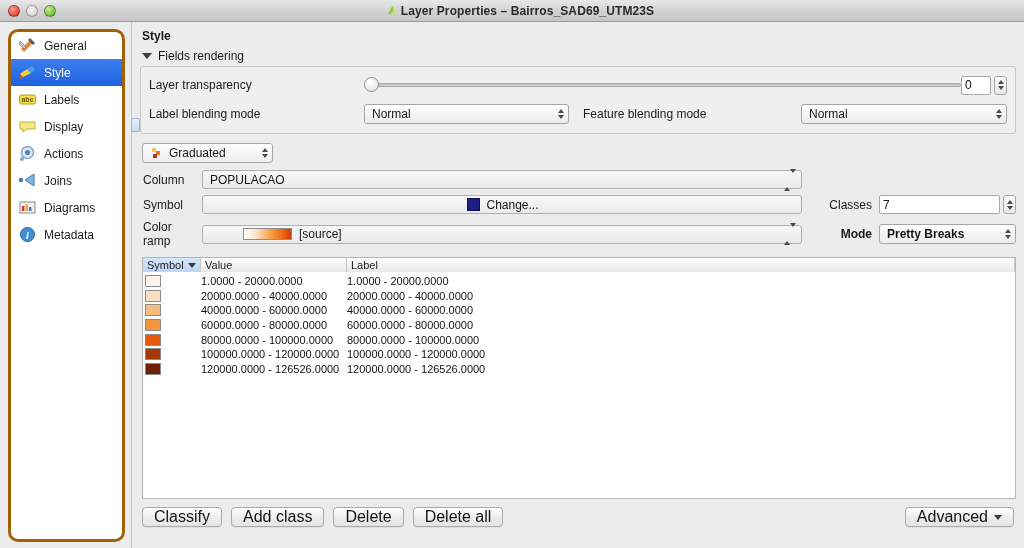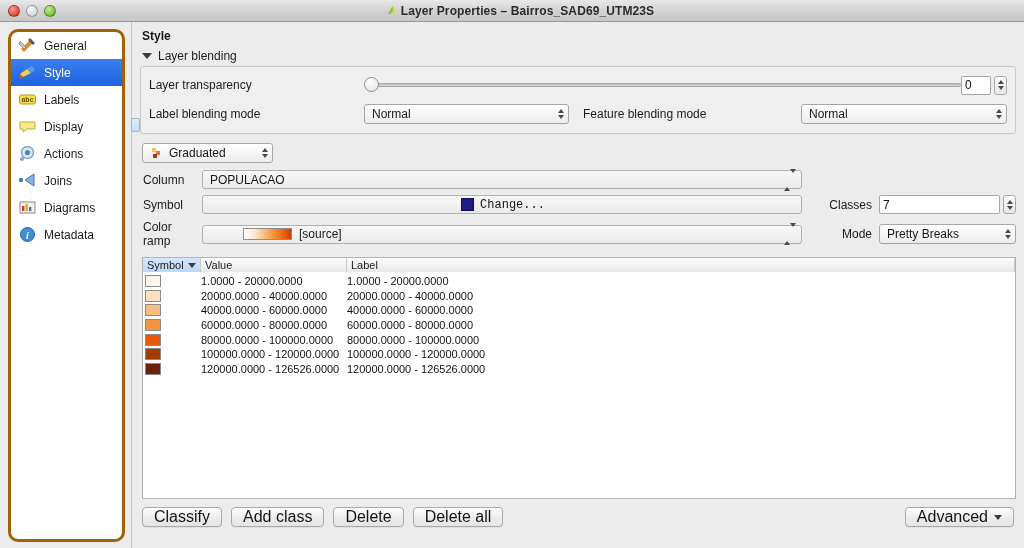--- a/index.html
+++ b/index.html
@@ -407,21 +407,21 @@
       <div class="splitter">
         <div class="splitter-knob"></div>
       </div>
 
       <div class="page-title">Style</div>
 
       <div class="main-inner">
 
         <div class="group-head">
           <span class="tri"></span>
-          <span>Layer blending</span>
+          <span>Fields rendering</span>
         </div>
 
         <div class="group-box">
 
           <div class="row">
             <div class="lbl w215">Layer transparency</div>
             <div class="slider-wrap">
               <div class="slider-track"></div>
               <div class="slider-thumb"></div>
             </div>
@@ -477,21 +477,21 @@
             <span class="cbtns">
               <span class="ar-up"></span>
               <span class="ar-dn"></span>
             </span>
           </div>
           <div style="width:200px;flex:0 0 200px;"></div>
         </div>
 
         <div class="grid-row">
           <div class="grid-lbl">Symbol</div>
-          <div class="field" style="flex:1;margin-right:14px;justify-content:center;font-family:Liberation Mono, monospace;">
+          <div class="field" style="flex:1;margin-right:14px;justify-content:center;">
             <span class="symbol-swatch"></span>
             <span class="change-txt">Change...</span>
           </div>
           <div style="width:200px;flex:0 0 200px;display:flex;align-items:center;">
             <div class="right-label">Classes</div>
             <div class="spin" style="flex:1;">
               <div class="spin-field" style="flex:1;">7</div>
               <div class="spin-btns">
                 <span class="ar-up"></span>
                 <span class="ar-dn"></span>
@@ -503,21 +503,21 @@
         <div class="grid-row">
           <div class="grid-lbl">Color ramp</div>
           <div class="field" style="flex:1;margin-right:14px;padding-left:40px;">
             <span class="ramp-swatch"></span>
             <span class="ramp-src fval">[source]</span>
             <span class="cbtns">
               <span class="ar-up"></span>
               <span class="ar-dn"></span>
             </span>
           </div>
-          <div style="width:200px;flex:0 0 200px;display:flex;align-items:center;">
+          <div style="width:200px;flex:0 0 200px;display:flex;align-items:center;font-weight:bold;">
             <div class="right-label">Mode</div>
             <div class="combo" style="flex:1;">
               <span class="cval">Pretty Breaks</span>
               <span class="cbtns">
                 <span class="ar-up"></span>
                 <span class="ar-dn"></span>
               </span>
             </div>
           </div>
         </div>

